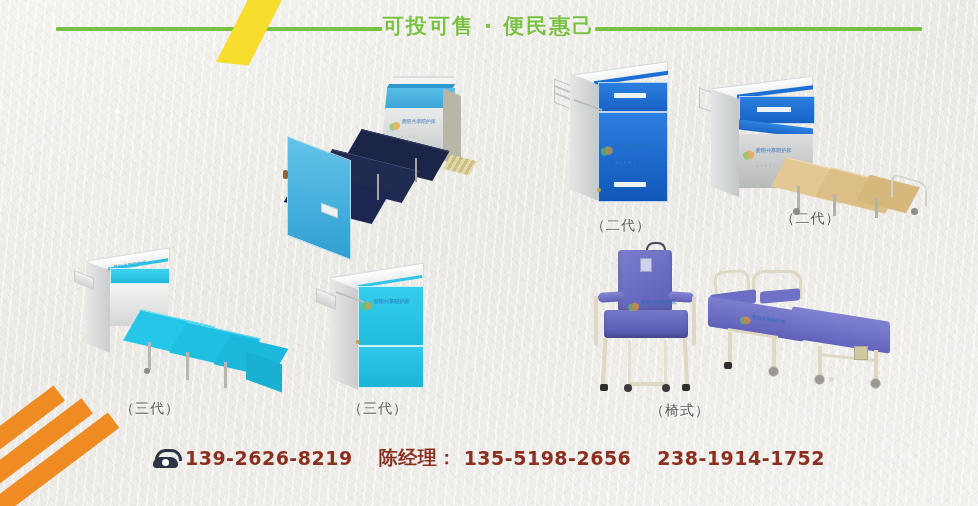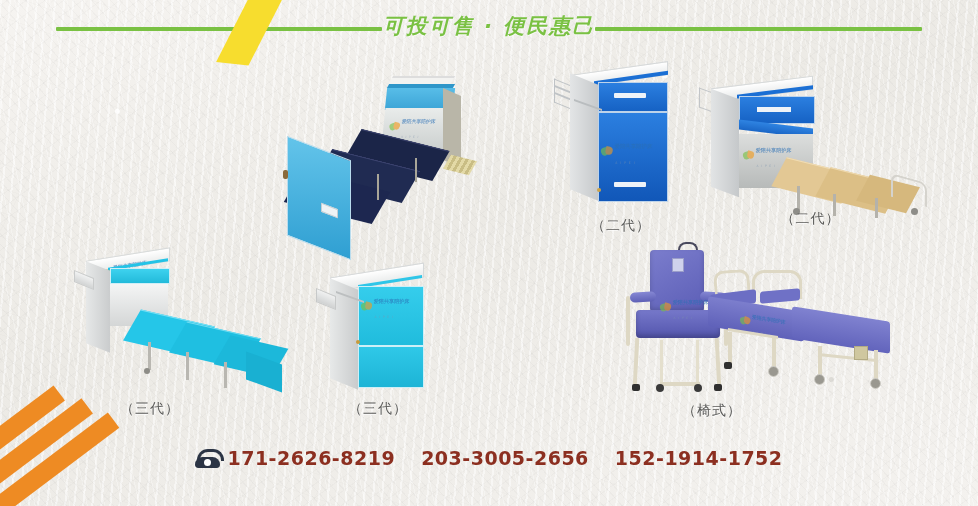--- a/index.html
+++ b/index.html
@@ -36,21 +36,20 @@
   .diamond{
     position:absolute;left:232px;top:-2px;width:34px;height:66px;
     background:#f7dd2e;
     transform:skewX(-22deg) rotate(6deg);
   }
   .header-title{
     position:absolute;left:0;top:12px;width:978px;text-align:center;
     color:#7ac143;font-size:21px;font-weight:700;letter-spacing:2px;
     font-family:"DejaVu Sans","Liberation Sans",sans-serif;
     text-shadow:0 1px 0 rgba(255,255,255,.7);
-    font-style:italic;
   }
 
   
   .stripes{position:absolute;left:0;bottom:0;width:320px;height:160px;overflow:hidden;}
   .stripe{position:absolute;background:#ee8b23;height:19px;transform-origin:0 0;
           transform:rotate(-37deg);}
   .s1{left:-210px;top:238px;width:330px;}
   .s2{left:-210px;top:272px;width:365px;}
   .s3{left:-210px;top:306px;width:398px;}
 
@@ -308,21 +307,21 @@
         </span>
       </div>
     </div>
     <div class="pi" style="left:40px;top:78px;width:64px;height:40px;
          background:linear-gradient(180deg,#2fc8e8,#1db4d6);border:1px solid #cdeff7;"></div>
     <div class="pi" style="left:38px;top:72px;width:4px;height:4px;background:#c89a3a;border-radius:50%;"></div>
     <div class="pi" style="left:18px;top:28px;width:28px;height:2px;background:#bcbfc0;transform:skewY(20deg);"></div>
     <div class="caption" style="top:132px;">（三代）</div>
   </div>
 
-  <div class="cell" style="left:620px;top:244px;width:140px;height:160px;">
+  <div class="cell" style="left:588px;top:244px;width:140px;height:160px;">
 
     <div class="pi" style="left:58px;top:-2px;width:16px;height:9px;
          border:2px solid #4a4a5e;border-bottom:none;border-radius:8px 8px 0 0;"></div>
 
     <div class="pi" style="left:30px;top:6px;width:54px;height:62px;
          background:linear-gradient(150deg,#7b7dcd,#5c5eb6);border-radius:4px;
          box-shadow:inset 0 -3px 5px rgba(0,0,0,.18);"></div>
     <div class="pi" style="left:52px;top:14px;width:10px;height:12px;background:#cfd2ec;border:1px solid #9b9ec9;"></div>
 
     <div class="pi" style="left:10px;top:48px;width:26px;height:10px;
@@ -397,23 +396,24 @@
     <div class="pi" style="left:140px;top:80px;width:12px;height:12px;background:#cfc79f;border:1px solid #b3ab84;"></div>
   </div>
 
   <div class="contact">
     <span class="item">
       <span class="phone-ico">
         <span class="hood"></span>
           <span class="body"></span>
           <span class="dial"></span>
       </span>
-        <span>171-2626-8219</span>
+        <span>139-2626-8219</span>
     </span>
     <span class="item">
-        <span>203-3005-2656</span>
+      <span>陈经理：</span>
+        <span>135-5198-2656</span>
     </span>
     <span class="item">
-        <span>152-1914-1752</span>
+        <span>238-1914-1752</span>
     </span>
   </div>
 
 </div>
 
 </body></html>

